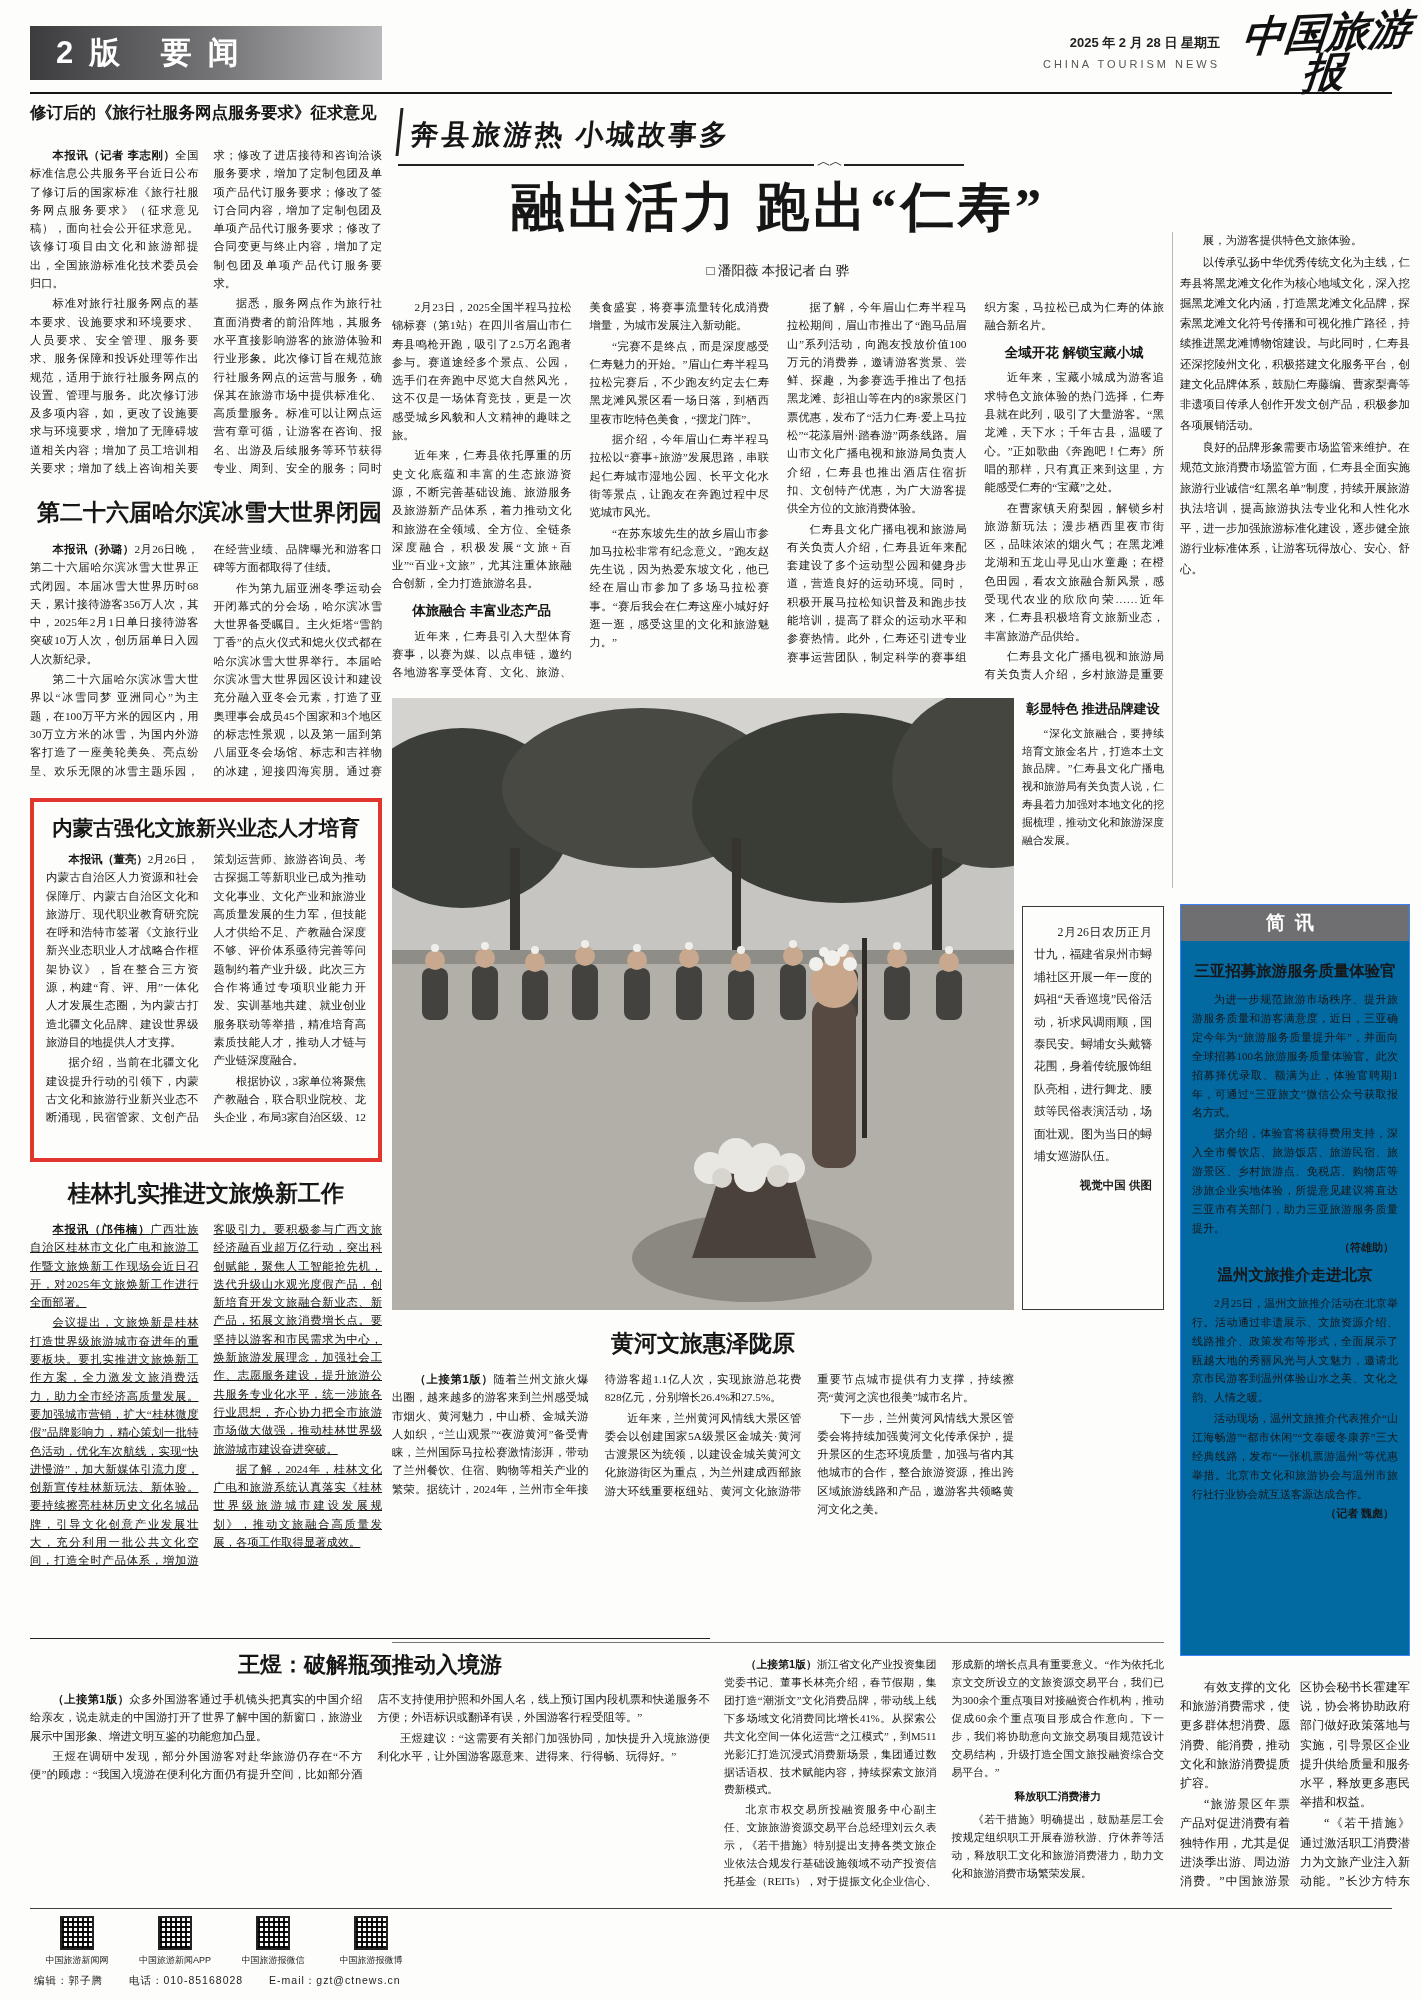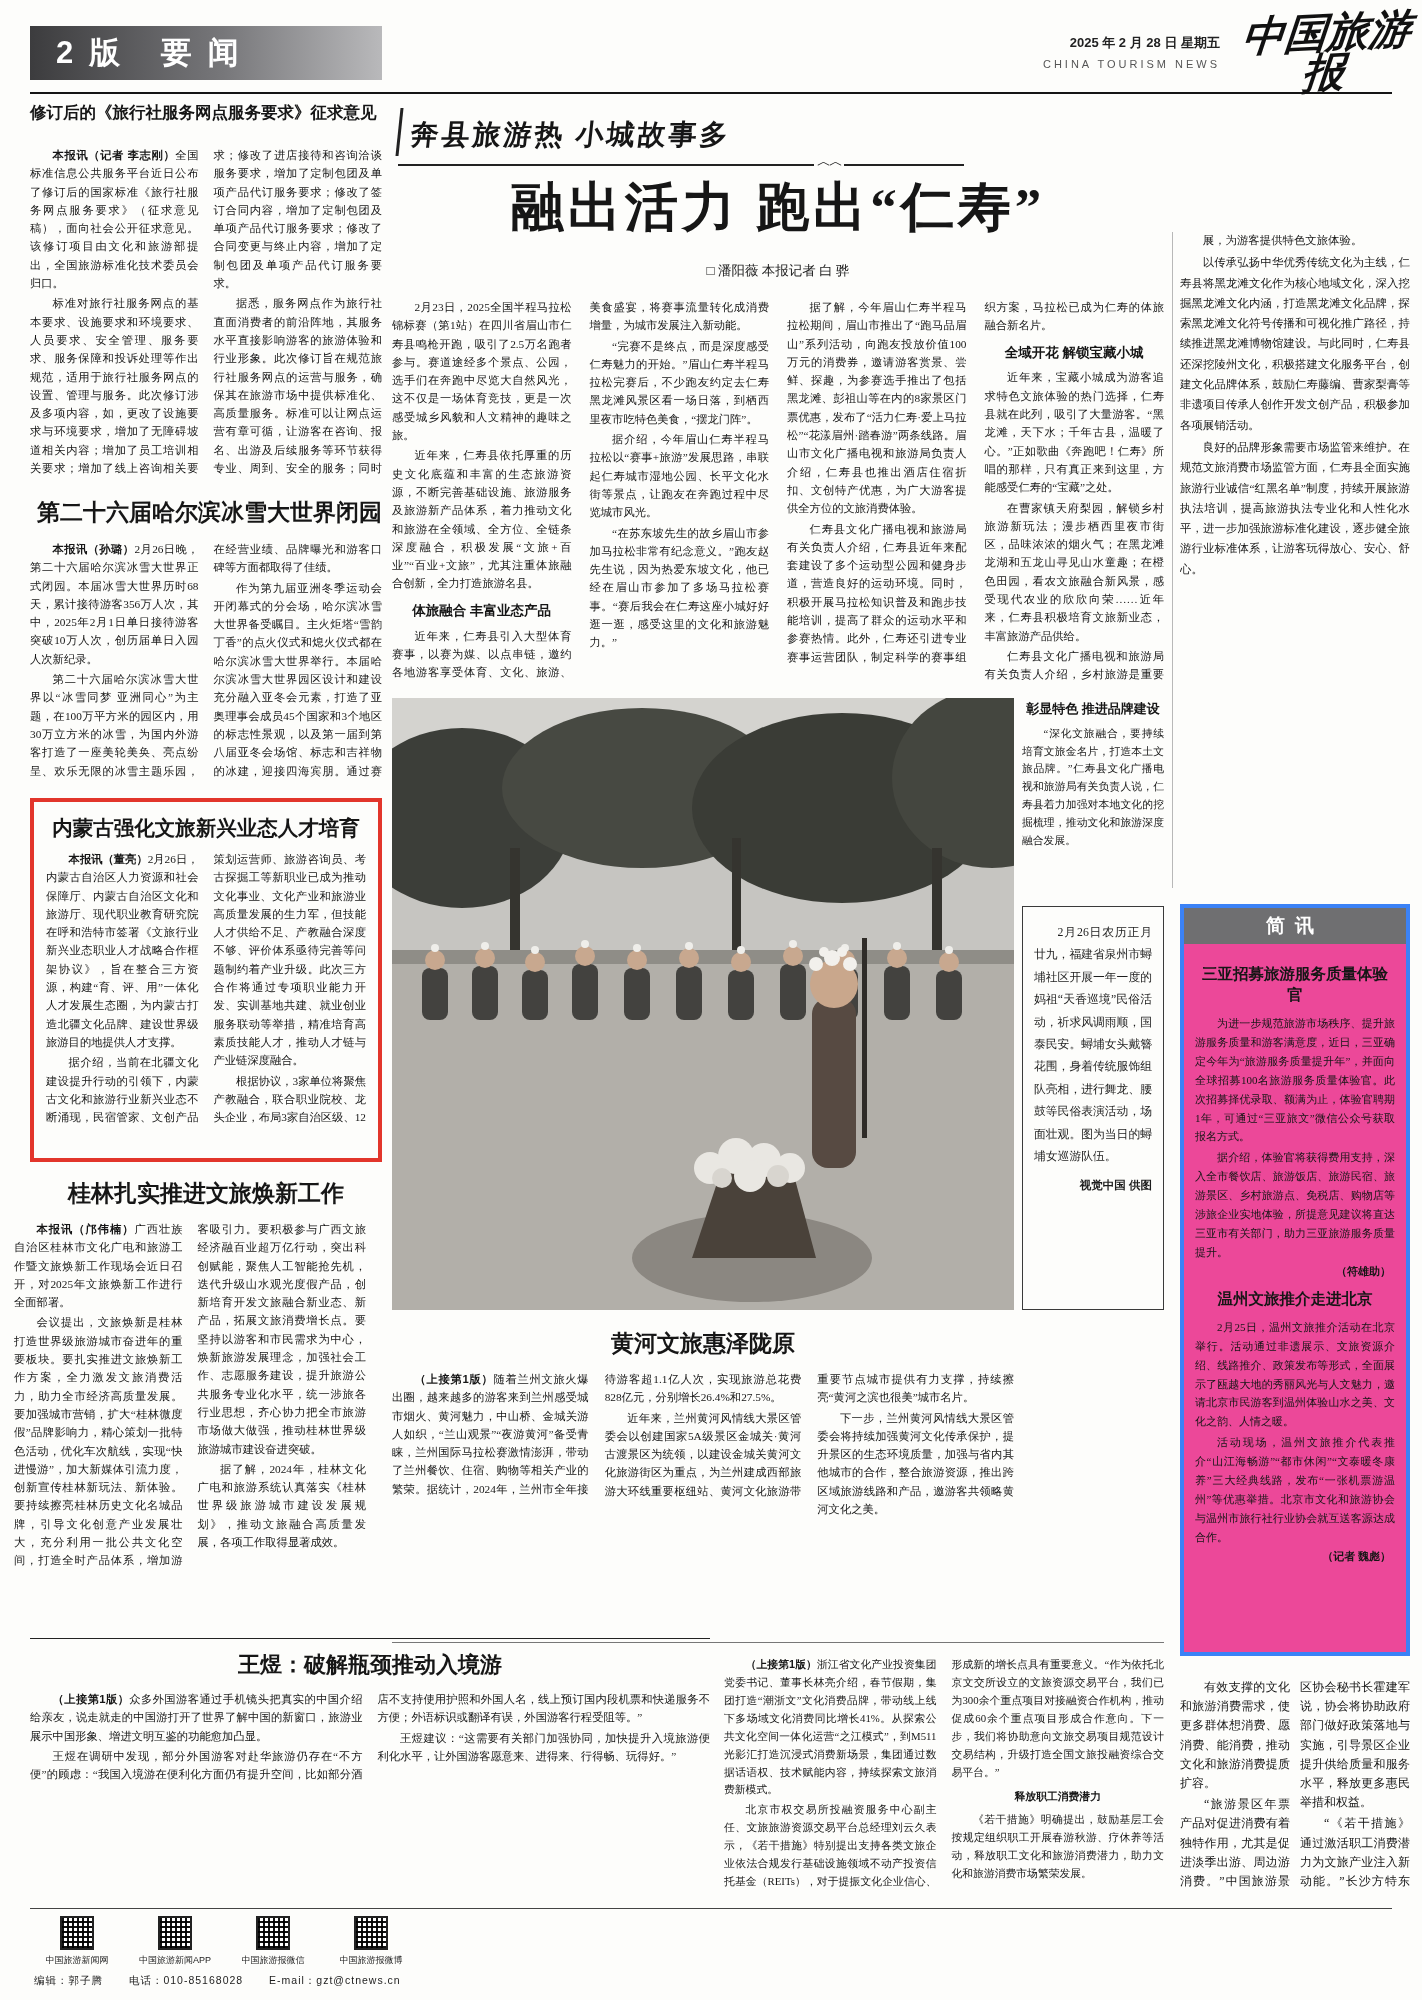--- a/index.html
+++ b/index.html
@@ -28,21 +28,21 @@
   .h-big{font-weight:900;}
   
   .titleA{left:30px;top:102px;width:352px;font-size:16.5px;font-weight:900;white-space:nowrap;}
   .bodyA{left:30px;top:146px;width:352px;height:340px;}
   .titleB{left:30px;top:497px;width:352px;font-size:23px;font-weight:900;text-align:right;white-space:nowrap;}
   .bodyB{left:30px;top:540px;width:352px;height:248px;}
   .redbox{left:30px;top:798px;width:352px;height:364px;border:4px solid #e2352b;box-sizing:border-box;padding:10px 12px;}
   .titleC{font-size:20.5px;font-weight:900;text-align:center;white-space:nowrap;margin:2px 0 8px 0;}
   .bodyC{height:288px;}
   .titleD{left:30px;top:1178px;width:352px;font-size:23px;font-weight:900;text-align:center;}
-  .bodyD{left:14px;top:1220px;width:352px;height:366px;}
+  .bodyD{left:30px;top:1220px;width:352px;height:366px;text-decoration:underline;}
   .ruleWY{left:30px;top:1638px;width:680px;height:1px;background:#222;}
   .titleWY{left:30px;top:1650px;width:680px;font-size:22px;font-weight:900;text-align:center;}
   .bodyWY{left:30px;top:1690px;width:680px;height:208px;}
   
   .kicker{left:398px;top:108px;width:566px;height:56px;border-bottom:2px solid #222;}
   .kicker .kx{display:inline-block;font-size:28px;font-weight:900;transform:skewX(-6deg);
               padding:8px 6px 2px 10px;border-left:3px solid #222;letter-spacing:3px;}
   .kicker .zig{position:absolute;right:120px;bottom:-7px;font-size:14px;letter-spacing:-2px;color:#222;background:#fdfdfb;padding:0 3px;}
   .titleR{left:392px;top:172px;width:772px;font-size:53px;font-weight:900;text-align:center;letter-spacing:4px;white-space:nowrap;}
   .bylineR{left:392px;top:262px;width:772px;text-align:center;font-size:13.5px;color:#222;}
@@ -55,21 +55,21 @@
           padding:14px 11px;font-size:11.8px;line-height:1.9;color:#1d1d1d;overflow:hidden;}
   .capbox .cap{text-indent:2em;text-align:justify;}
   .capbox .credit{text-align:right;font-weight:bold;margin-top:8px;font-family:"Liberation Sans",sans-serif;font-size:11.5px;}
   .titleH{left:392px;top:1328px;width:622px;font-size:23px;font-weight:900;text-align:center;}
   .bodyH{left:392px;top:1370px;width:622px;height:252px;}
   .ruleMid{left:392px;top:1642px;width:772px;height:1px;background:#777;}
   .bodyBM{left:724px;top:1656px;width:440px;height:240px;}
   
   .vrule{left:1172px;top:232px;width:1px;height:656px;background:#b8b8b8;}
   .tailR{left:1180px;top:230px;width:230px;height:660px;font-size:11.4px;line-height:1.78;overflow:hidden;}
-  .briefs{left:1180px;top:904px;width:230px;height:752px;border:4px solid #3b82f6;box-sizing:border-box;background:#ec4899;}
+  .briefs{left:1180px;top:904px;width:230px;height:752px;border:1px solid #3b82f6;box-sizing:border-box;background:#0369a1;}
   .briefs .bar{height:36px;background:#6f6f71;color:#fff;display:flex;align-items:center;justify-content:center;
                font-size:19px;letter-spacing:10px;font-weight:bold;font-family:"Liberation Sans",sans-serif;}
   .briefs .inner{padding:10px 11px;}
   .brief-title{text-align:center;font-weight:900;font-size:15.5px;margin:10px 0 8px 0;}
   .brief-text p{font-size:11px;line-height:1.72;}
   .brief-sign{text-align:right;font-weight:bold;font-size:11px;margin-top:2px;padding-right:4px;}
   .bodyBR{left:1180px;top:1678px;width:230px;height:216px;column-count:2;column-gap:10px;font-size:12px;line-height:1.6;overflow:hidden;}
   
   .f-rule{left:30px;top:1908px;width:1362px;height:1px;background:#444;}
   .qrrow{left:34px;top:1916px;width:380px;display:flex;gap:12px;}

